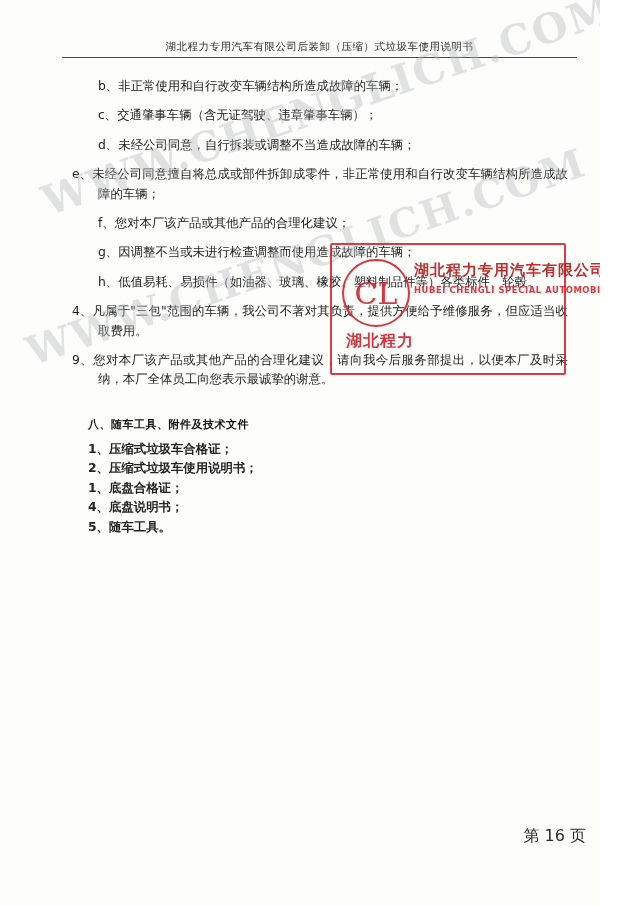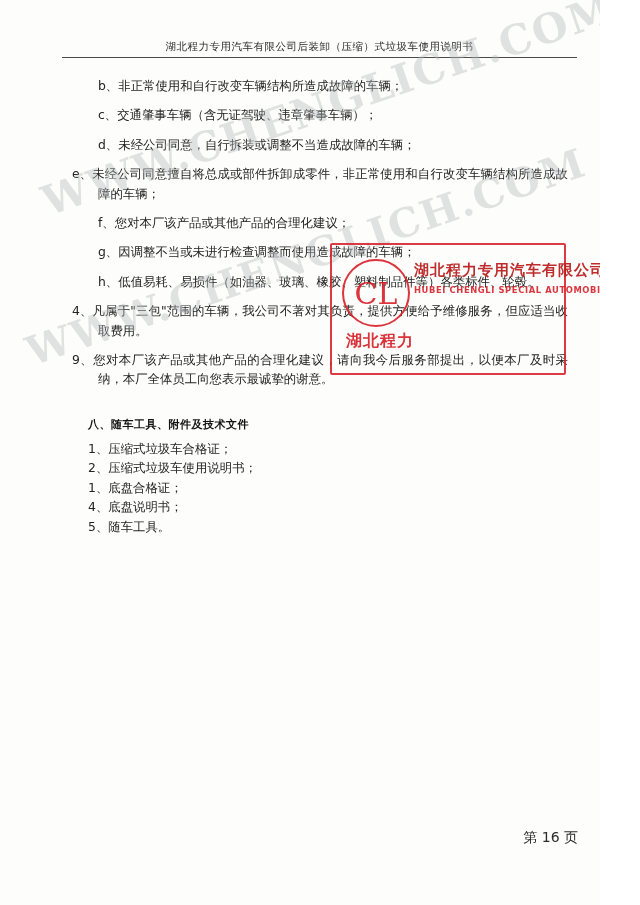--- a/index.html
+++ b/index.html
@@ -74,27 +74,28 @@
     padding: 14px 0 2px 26px;
     font-size: 11px;
     font-weight: bold;
     line-height: 24px;
     color: #111;
     letter-spacing: 0.5px;
   }
   .list-line {
     margin: 0;
     padding-left: 26px;
+    font-weight: bold;
   }
   
   .page-number {
     position: absolute;
-    right: 62px;
+    right: 54px;
     bottom: 58px;
-    font-size: 14px;
+    font-size: 16px;
     color: #2b2b2b;
   }
   
   .watermark {
     position: absolute;
     left: 36px;
     top: 180px;
     width: 560px;
     height: 300px;
     pointer-events: none;

